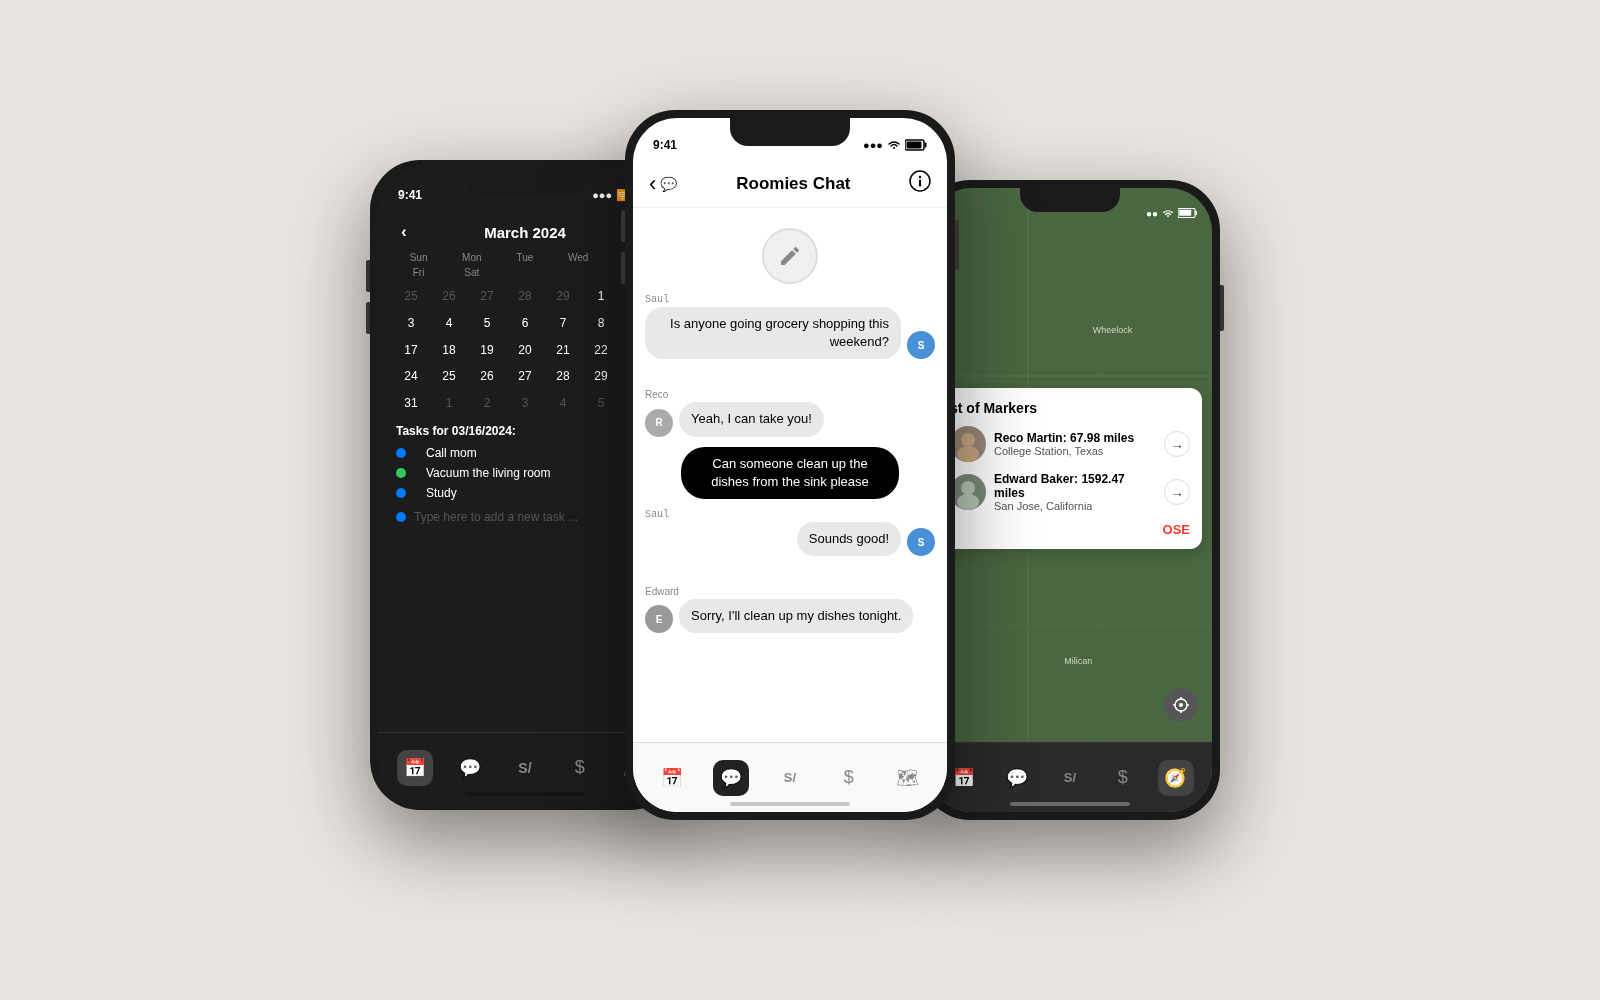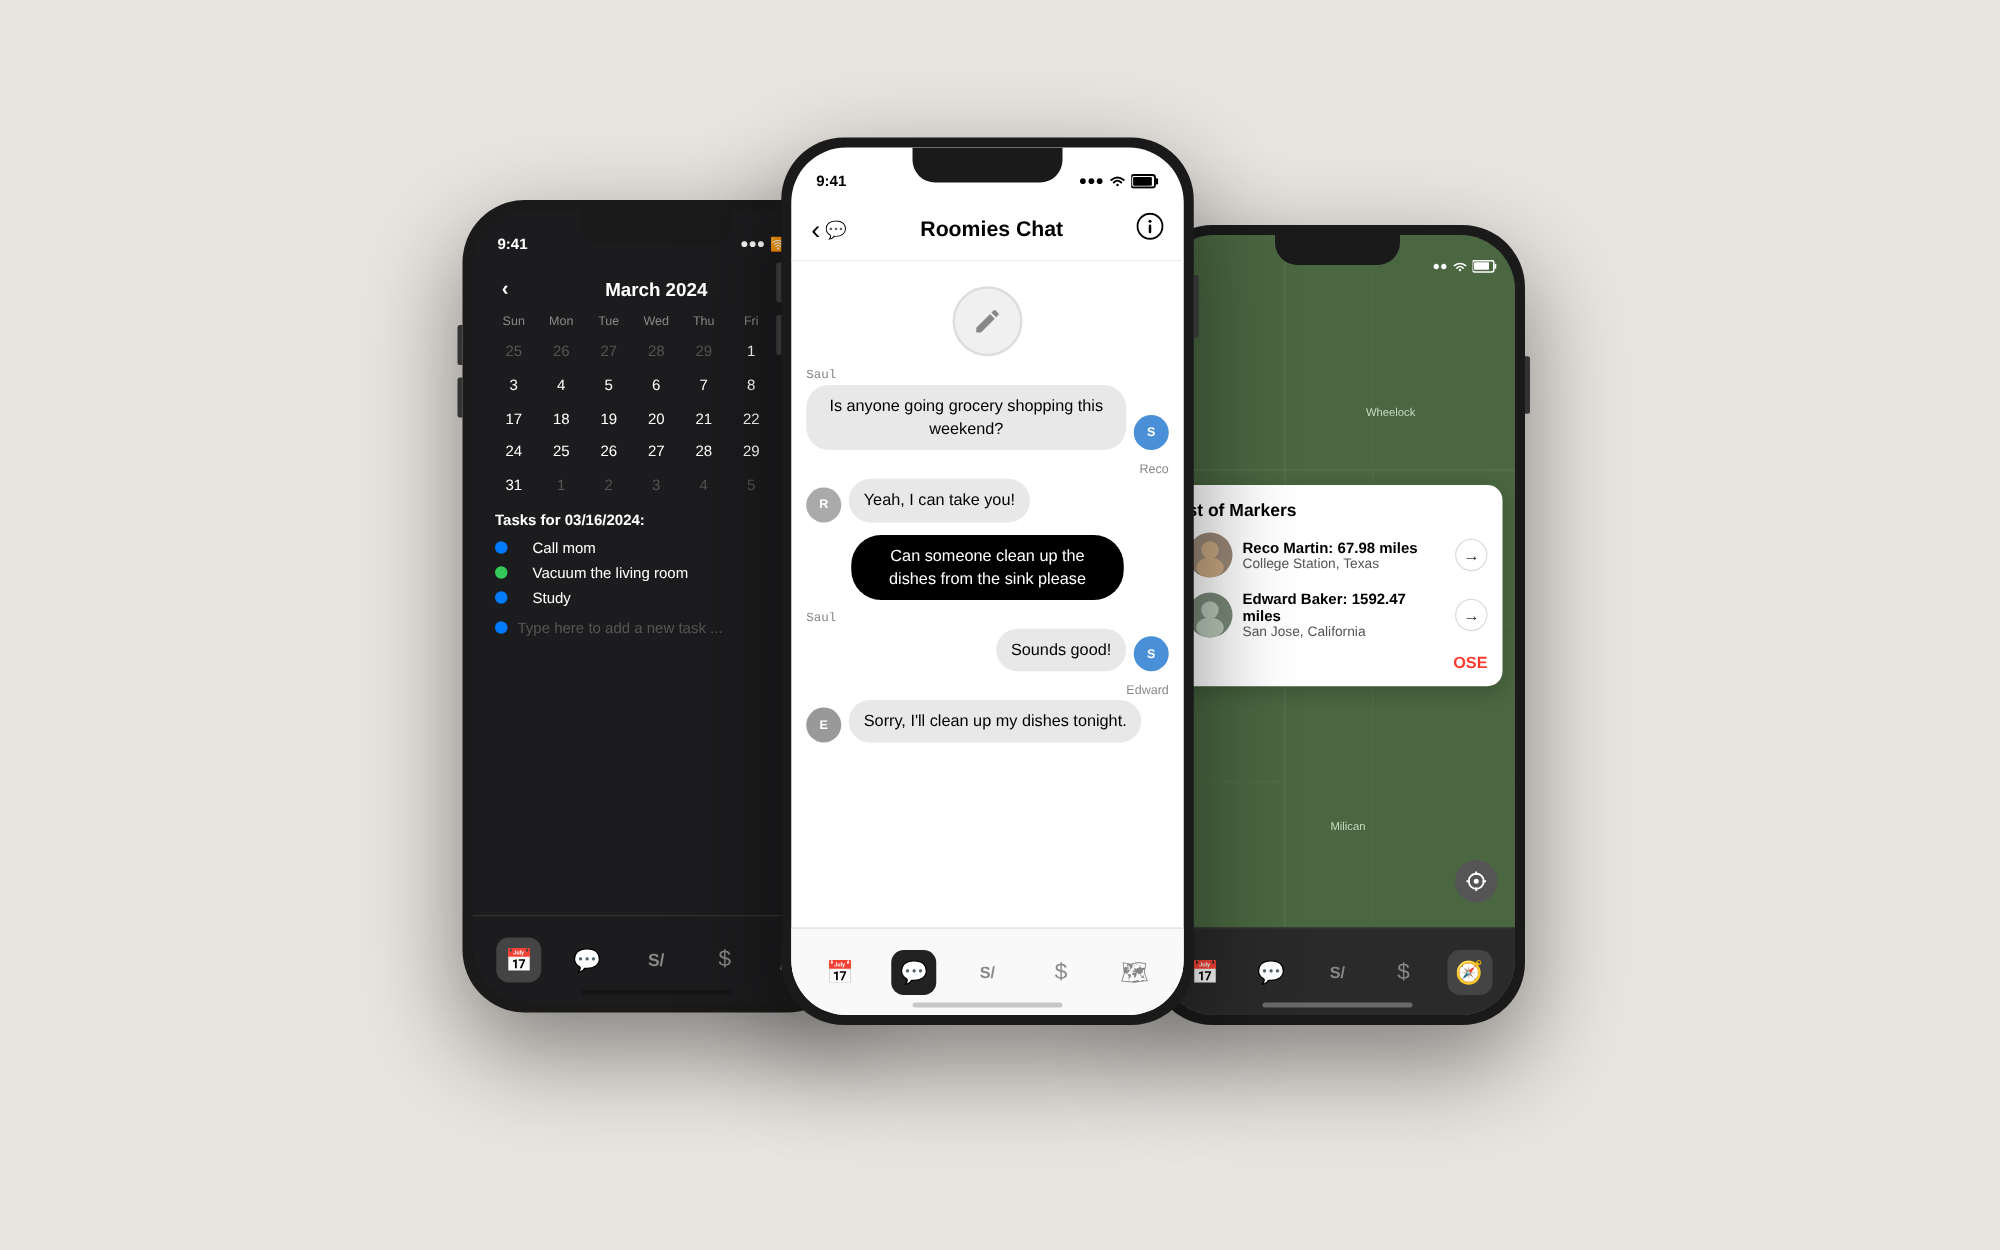--- a/index.html
+++ b/index.html
@@ -96,21 +96,21 @@
       height: 24px;
       display: flex;
       align-items: center;
       justify-content: center;
       font-size: 16px;
       color: #fff;
       cursor: pointer;
     }
     .cal-header-row {
       display: grid;
-      grid-template-columns: repeat(7, 1fr);
+      grid-template-columns: repeat(5, 1fr);
       margin-bottom: 4px;
     }
     .cal-header-cell {
       text-align: center;
       font-size: 10px;
       color: #888;
       padding: 2px 0;
     }
     .cal-row {
       display: grid;
@@ -265,21 +265,21 @@
       justify-content: center;
       font-size: 22px;
       background: #f0f0f0;
     }
     .msg-sender {
       font-size: 10px;
       color: #888;
       margin-bottom: 2px;
     }
     .msg-sender.right { text-align: left; font-family: Liberation Mono, monospace; }
-    .msg-sender.left { text-align: right; }
+    .msg-sender.left { text-align: left; margin-top: 20px; }
 
     .msg-row {
       display: flex;
       align-items: flex-end;
       gap: 6px;
     }
     .msg-row.right { justify-content: flex-end; }
     .msg-row.left { justify-content: flex-start; }
 
     .msg-avatar {
@@ -299,21 +299,21 @@
 
     .bubble {
       padding: 8px 12px;
       border-radius: 18px;
       font-size: 13px;
       line-height: 1.4;
     }
     .bubble-right {
       background: #e8e8e8;
       color: #000;
-      text-align: center;
+      text-align: right;
     }
     .bubble-left {
       background: #e8e8e8;
       color: #000;
     }
     .bubble-black {
       background: #000;
       color: #fff;
       text-align: center;
     }

